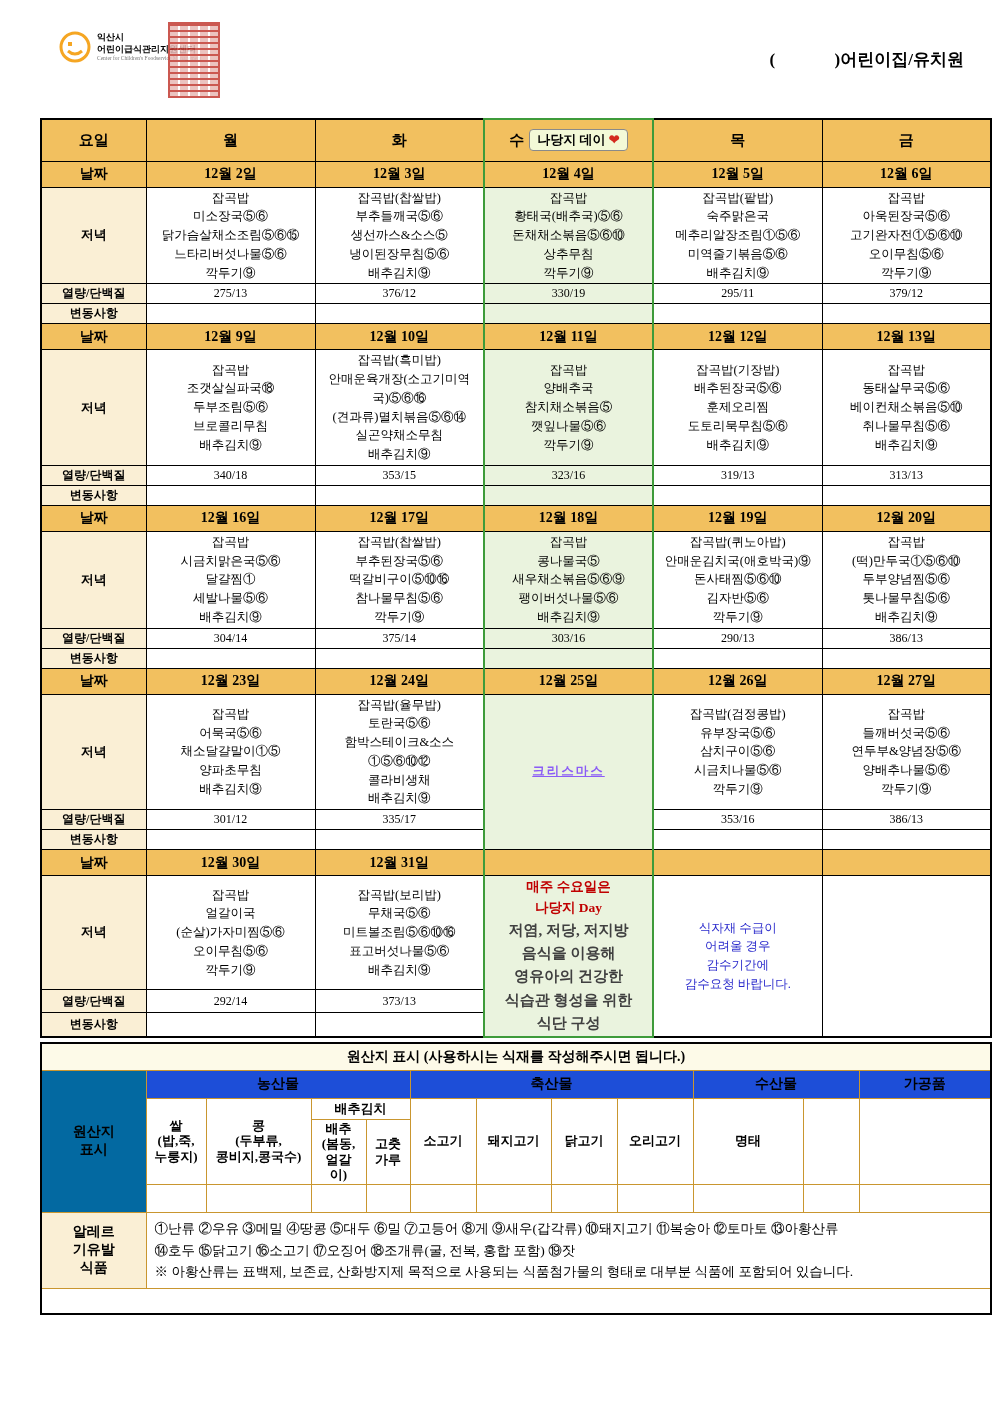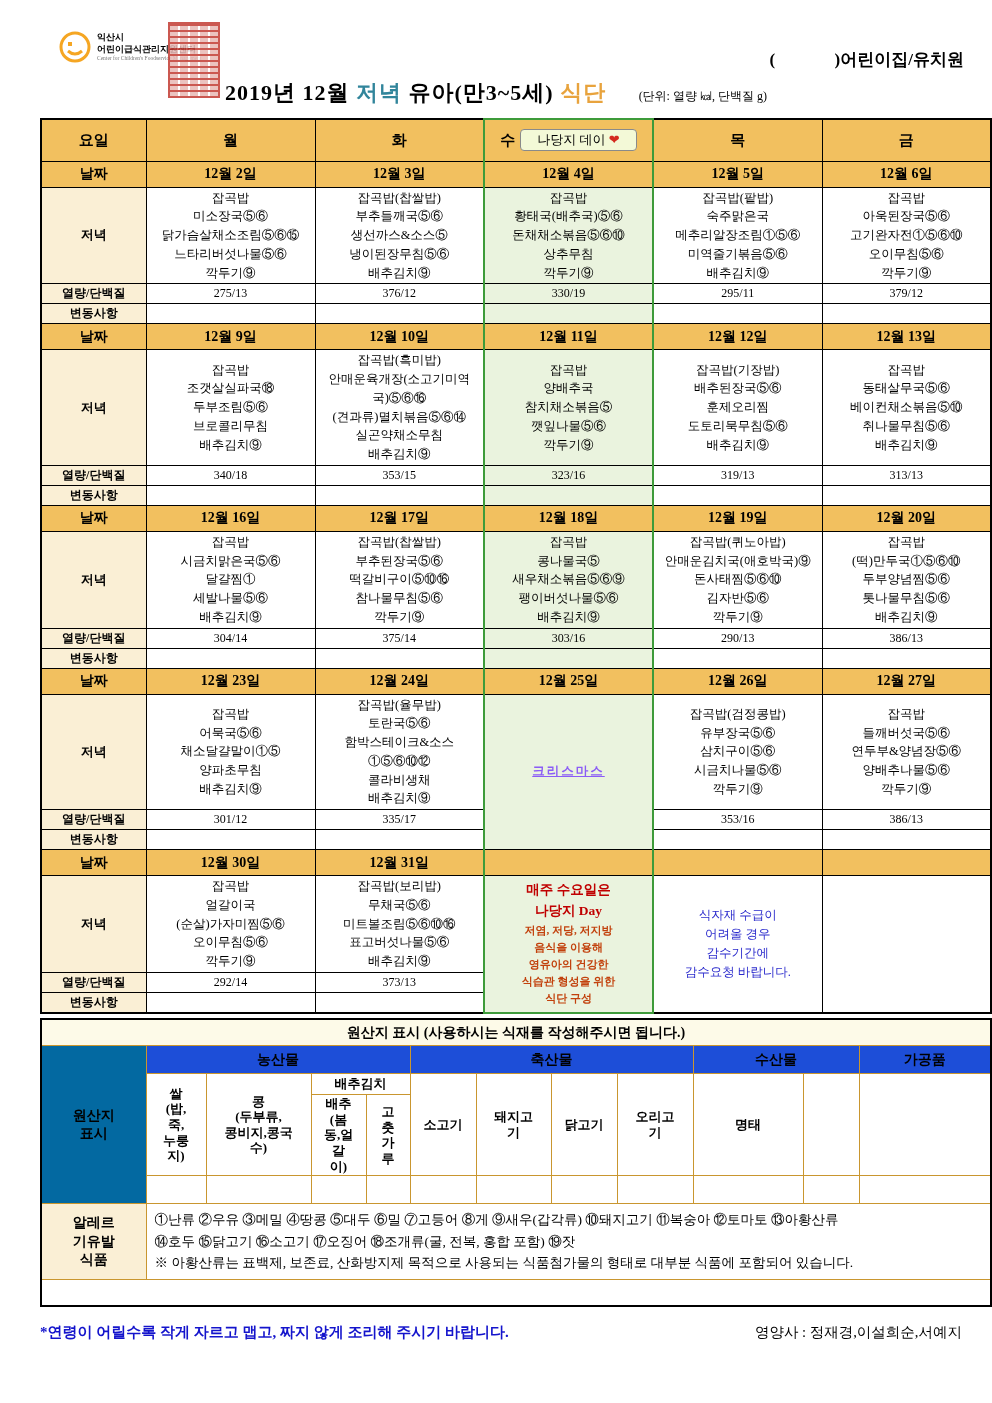--- a/index.html
+++ b/index.html
@@ -40,31 +40,31 @@
   #menu-table .lbl { background:#faefd5; font-weight:bold; font-size:13px; }
   #menu-table .menu-row td.mcell { height:94px; font-size:12.5px; line-height:1.5; white-space:pre-line; }
   #menu-table .energy-row td { height:17px; font-size:12px; }
   #menu-table .chg-row td { height:16px; font-size:12px; }
   
   .wedb { border-left:2.5px solid #3e9b3a !important; border-right:2.5px solid #3e9b3a !important; }
   .wed-top { border-top:2.5px solid #3e9b3a !important; }
   .wed-bot { border-bottom:2.5px solid #3e9b3a !important; }
   .wed-fill { background:#eaf3de; }
   .wed-hd-wrap { display:flex; align-items:center; justify-content:center; gap:5px; }
-  .badge { background:#f3f9d7; border:1px solid #8a8a8a; border-radius:4px; padding:1px 16px;
-           font-size:13px; font-weight:normal; white-space:nowrap; }
+  .badge { background:#f3f9d7; border:1px solid #8a8a8a; border-radius:4px; padding:1px 7px;
+           font-size:13px; font-weight:bold; white-space:nowrap; }
   .badge .heart { color:#d42a1e; }
   .xmas { color:#8b5cf6; font-size:19px; font-weight:bold; letter-spacing:2px;text-decoration:underline; }
   .info-red { color:#c00000; font-weight:bold; font-size:13.5px; line-height:1.55; }
-  .info-blk { color:#c2410c; font-weight:bold; font-size:11px; line-height:1.55; }
+  .info-blk { color:#404040; font-weight:bold; font-size:15px; line-height:1.55; }
   .thu-note { color:#2a2acc; font-size:12.5px; line-height:1.9; }
 
   
   #origin-table { width:950px; margin:4px 0 0 40px; border:2px solid #000; }
-  #origin-table td { border:1px solid #c9962f; text-align:center; vertical-align:middle; padding:1px 12px; }
+  #origin-table td { border:1px solid #c9962f; text-align:center; vertical-align:middle; padding:1px 6px; }
   .o-title { background:#fdfae8; height:27px; font-size:14px; font-weight:bold; }
   .o-side { background:#0369a1; font-size:14px; font-weight:bold; white-space:pre-line; }
   .o-cat { background:#1d4ed8; height:28px; font-size:14px; font-weight:bold; }
   .o-kim { height:20px; font-size:13px; font-weight:bold; }
   .o-item { height:52px; font-size:13px; font-weight:bold; white-space:pre-line; line-height:1.2; }
   .o-empty td { height:28px; }
   .a-side { background:#faefd5; font-size:14px; font-weight:bold; white-space:pre-line; line-height:1.3; }
   .a-body { text-align:left !important; padding:5px 8px !important; }
   .a-body div { font-size:13.5px; font-weight:normal; line-height:1.6; }
   .tbl-empty td { height:26px; }
@@ -87,29 +87,20 @@
         <path d="M10 21 q7 6 14 0" fill="none" stroke="#f5a623" stroke-width="3"></path>
       </svg>
       <div class="logo-txt">
         <div style="white-space:pre-line">익산시
 어린이급식관리지원센터</div>
         <div class="logo-en">Center for Children's Foodservice Management</div>
       </div>
     </div>
     <div class="stamp"></div>
     <div class="facility">(&nbsp;&nbsp;&nbsp;&nbsp;&nbsp;&nbsp;&nbsp;&nbsp;&nbsp;&nbsp;&nbsp;&nbsp;&nbsp;&nbsp;)어린이집/유치원</div>
-    <div class="title-line">
-      <span class="title-main">
-        <span>2019년 12월</span>
-        <span class="t-meal">저녁</span>
-        <span>유아(만3~5세)</span>
-        <span class="t-diet">식단</span>
-      </span>
-      <span class="unit-note">(단위: 열량 ㎉, 단백질 g)</span>
-    </div>
   </div>
 
   <table id="menu-table">
     <colgroup>
       <col style="width:105px">
         <col style="width:169px">
         <col style="width:169px">
       <col style="width:169px">
         <col style="width:169px">
         <col style="width:169px">
@@ -440,18 +431,14 @@
           <div>⑭호두 ⑮닭고기 ⑯소고기 ⑰오징어 ⑱조개류(굴, 전복, 홍합 포함) ⑲잣</div>
           <div>※ 아황산류는 표백제, 보존료, 산화방지제 목적으로 사용되는 식품첨가물의 형태로 대부분 식품에 포함되어 있습니다.</div>
         </td>
       </tr>
       <tr class="tbl-empty">
         <td colspan="12"></td>
       </tr>
     </tbody>
   </table>
 
-  <div class="foot">
-    <div class="foot-note">*연령이 어릴수록 작게 자르고 맵고, 짜지 않게 조리해 주시기 바랍니다.</div>
-    <div class="foot-diet">영양사 : 정재경,이설희순,서예지</div>
-  </div>
 
 </div>
 
 </body></html>

